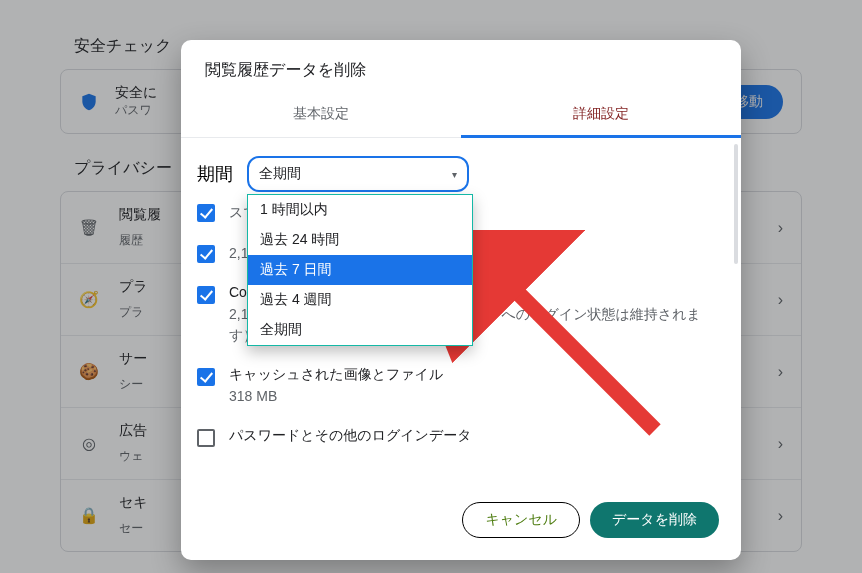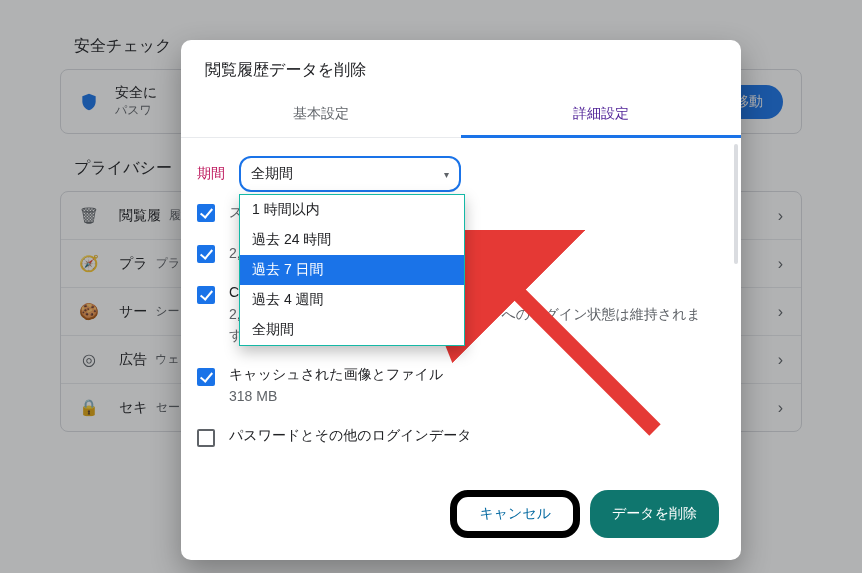--- a/index.html
+++ b/index.html
@@ -10,59 +10,59 @@
   .section-title { font-size: 16px; color: #202124; margin: 6px 0 12px 14px; }
   .card { border: 1px solid #dadce0; border-radius: 8px; background: #fff; display: flex; align-items: center; padding: 14px 18px; gap: 14px; }
   .card-safety { justify-content: space-between; }
   .card-safety-left { display:flex; gap:16px; align-items:center; }
   .shield-ok { width: 20px; height: 20px; color:#1a73e8; }
   .btn-move { background:#1a73e8; color:#fff; border:none; border-radius:18px; padding:8px 20px; font-size:14px; }
   .list { border:1px solid #dadce0; border-radius:8px; }
   .list-row { display:flex; align-items:center; gap:20px; padding:14px 18px; border-top:1px solid #e8eaed; position:relative; }
   .list-row:first-child { border-top:none; }
   .list-row .icon { width:20px; color:#5f6368; display:flex; justify-content:center; }
-  .list-row .labels { display:flex; flex-direction:row; gap:8px; }
+  .list-row .labels { display:flex; flex-direction:column; gap:8px; }
   .row-title { font-size:14px; color:#202124; }
   .row-sub   { font-size:12px; color:#5f6368; }
   .chev { margin-left:auto; color:#5f6368; }
 
   
   .dim { position:absolute; inset:0; background:rgba(32,33,36,.35); }
 
   
   .modal { position:absolute; top:40px; left:181px; width:560px; height:520px; background:#fff; border-radius:10px; box-shadow:0 12px 30px rgba(0,0,0,.3); display:flex; flex-direction:column; }
   .modal-title { font-size:16px; padding:20px 24px 14px; color:#202124; }
   .tabs { display:flex; border-bottom:1px solid #e8eaed; }
   .tab { flex:1; text-align:center; padding:10px 0 12px; font-size:14px; color:#5f6368; cursor:pointer; }
-  .tab.active { color:#4c1d95; border-bottom:3px solid #1a73e8; margin-bottom:-1px; }
+  .tab.active { color:#7f1d1d; border-bottom:3px solid #1a73e8; margin-bottom:-1px; }
 
   .modal-body { flex:1; overflow:hidden; position:relative; padding:18px 26px 0 16px;}
   .scrollbar-mock { position:absolute; right:3px; top:6px; width:4px; height:490px; background:transparent; }
   .scrollbar-thumb { width:4px; height:120px; background:#dadce0; border-radius:2px; }
 
   .range-row { display:flex; align-items:center; gap:14px; margin-bottom:6px;}
-  .range-label { font-size:14px; color:#be185d; }
+  .range-label { font-size:18px; color:#000000; }
   .select-box { position:relative; width:222px; height:36px; border:2px solid #1a73e8; border-radius:12px; display:flex; align-items:center; padding:0 10px; font-size:14px; color:#202124; cursor:pointer;}
   .select-box:after { content:"▾"; position:absolute; right:10px; font-size:10px; color:#5f6368; }
 
   .dropdown { position:absolute; top:36px; left:-2px; width:226px; background:#fff; border:1px solid #14b8a6; box-shadow:0 6px 14px rgba(0,0,0,.25); z-index:5;}
   .dropdown-item { padding:6px 12px; font-size:14px; color:#202124; cursor:pointer; }
   .dropdown-item.sel { background:#1a73e8; color:#fff; }
 
   .options { margin-top:10px; display:flex; flex-direction:column; gap:20px; }
   .opt { display:flex; gap:14px; align-items:flex-start; }
   .cbox { width:18px; height:18px; border:2px solid #5f6368; border-radius:2px; flex:none; margin-top:2px; position:relative; cursor:pointer;}
   .cbox.checked { background:#1a73e8; border-color:#1a73e8; }
   .cbox.checked:after { content:""; position:absolute; left:4px; top:0px; width:5px; height:10px; border:solid #fff; border-width:0 2px 2px 0; transform:rotate(40deg); }
   .opt-txt { display:flex; flex-direction:column; gap:2px; }
   .opt-title { font-size:14px; color:#202124; }
   .opt-sub   { font-size:14px; color:#5f6368; line-height:1.5; }
   .modal-footer { display:flex; justify-content:flex-end; gap:10px; padding:14px 22px 22px;}
   .btn { border-radius:18px; font-size:14px; padding:8px 22px; cursor:pointer;}
-  .btn-cancel { background:#fff; color:#0369a1; border:7px solid #000000;}
+  .btn-cancel { background:#fff; color:#4d7c0f; border:1px solid #000000;}
   .btn-primary { background:#0f766e; color:#fff; border:none;}
 
   
   .arrow { position:absolute; left:435px; top:230px; pointer-events:none; }
 </style>
 </head>
 <body>
 
 <div class="bg">
   <div class="section-title">安全チェック</div>

